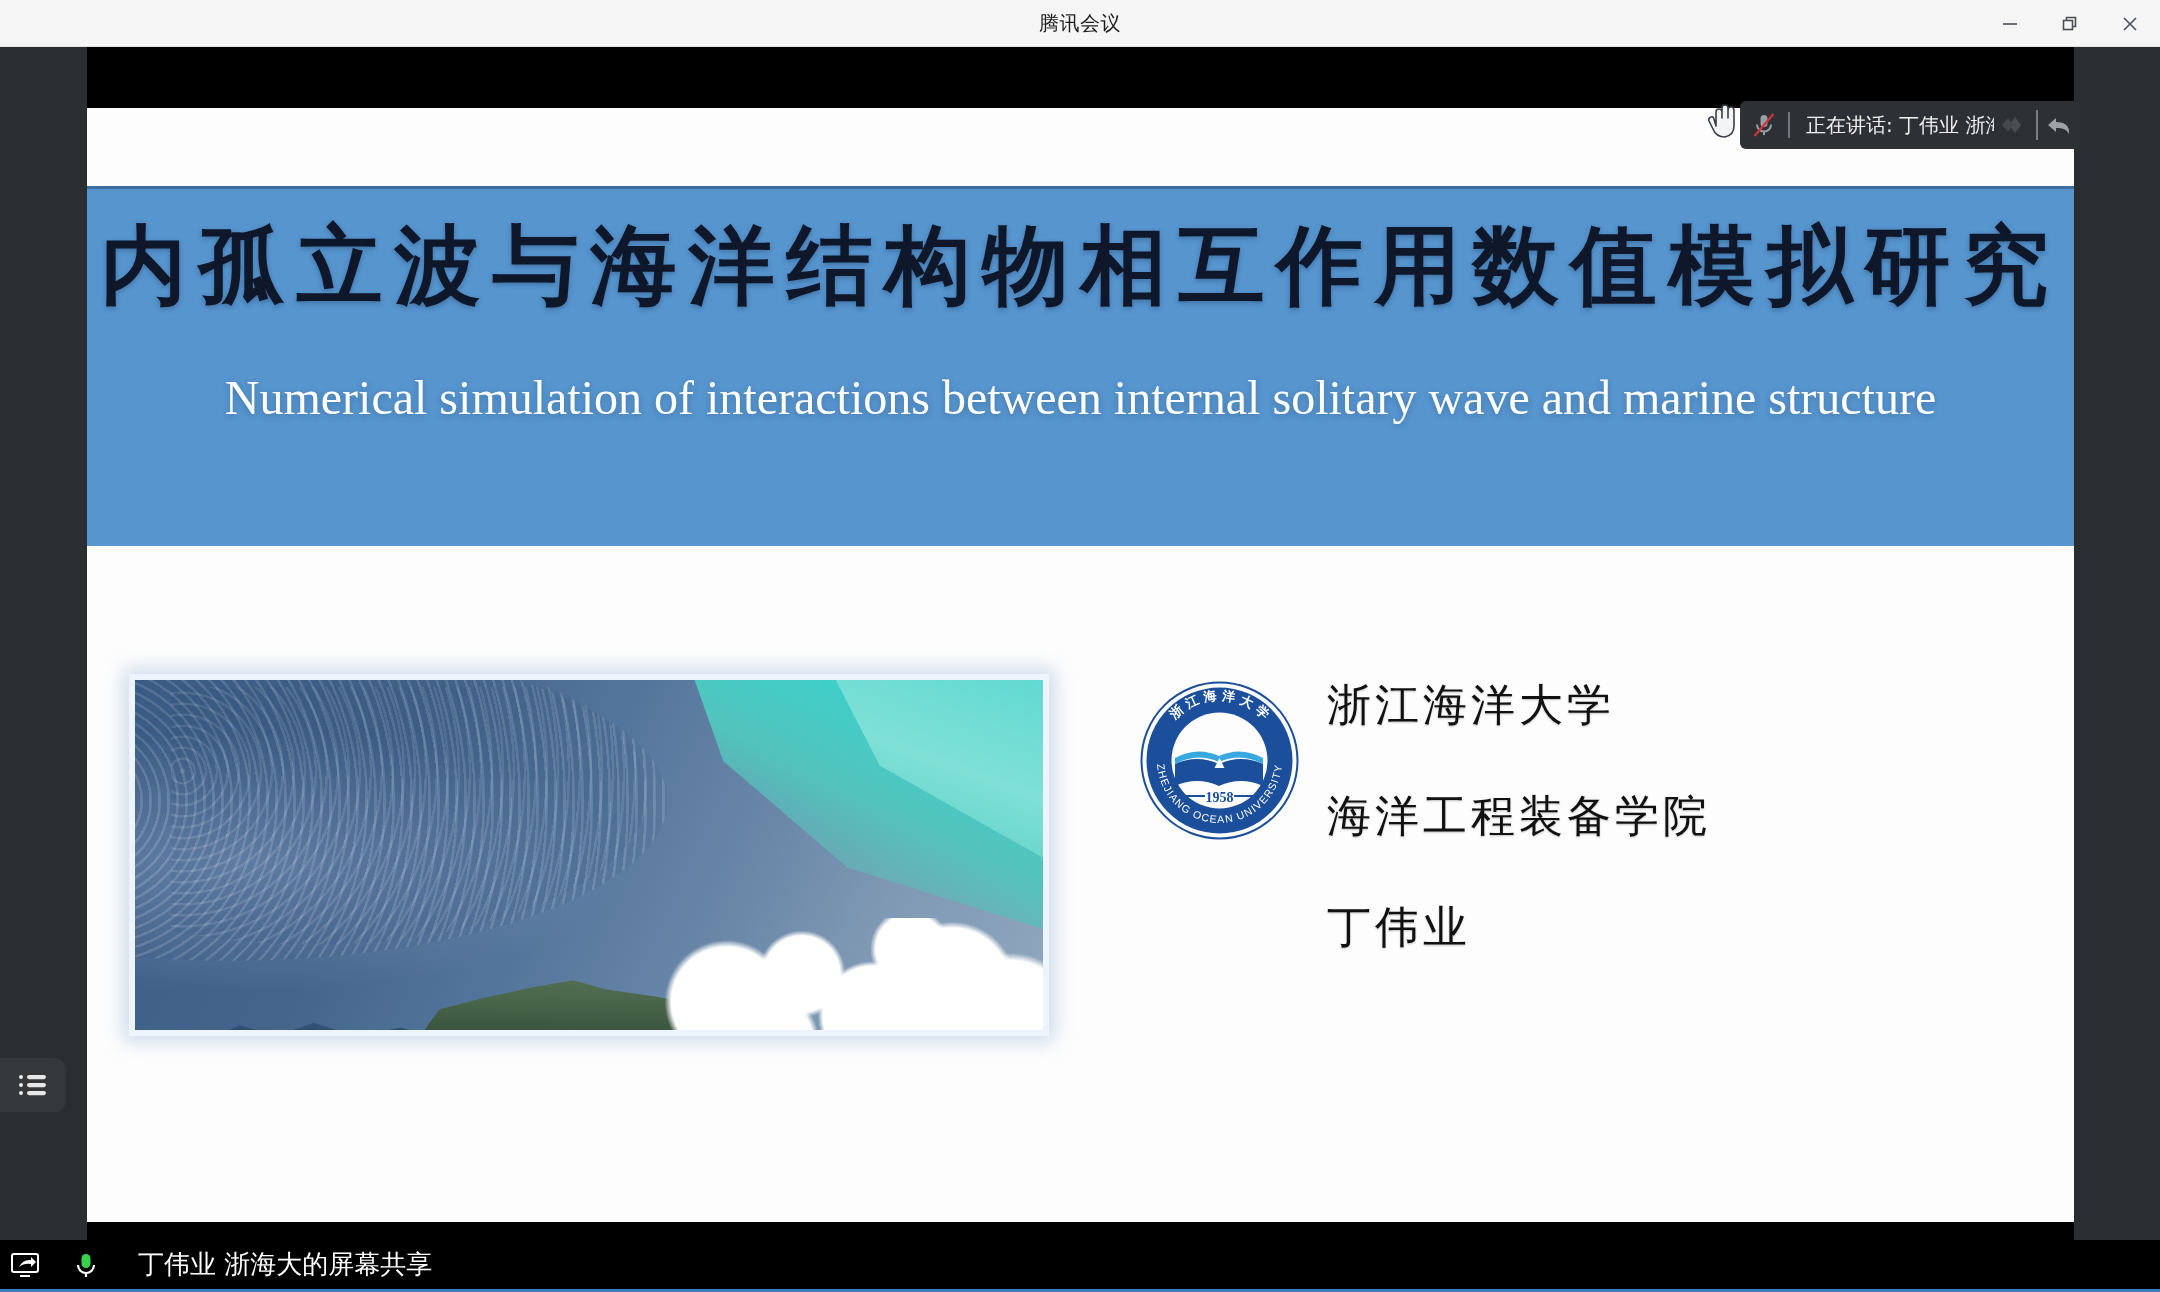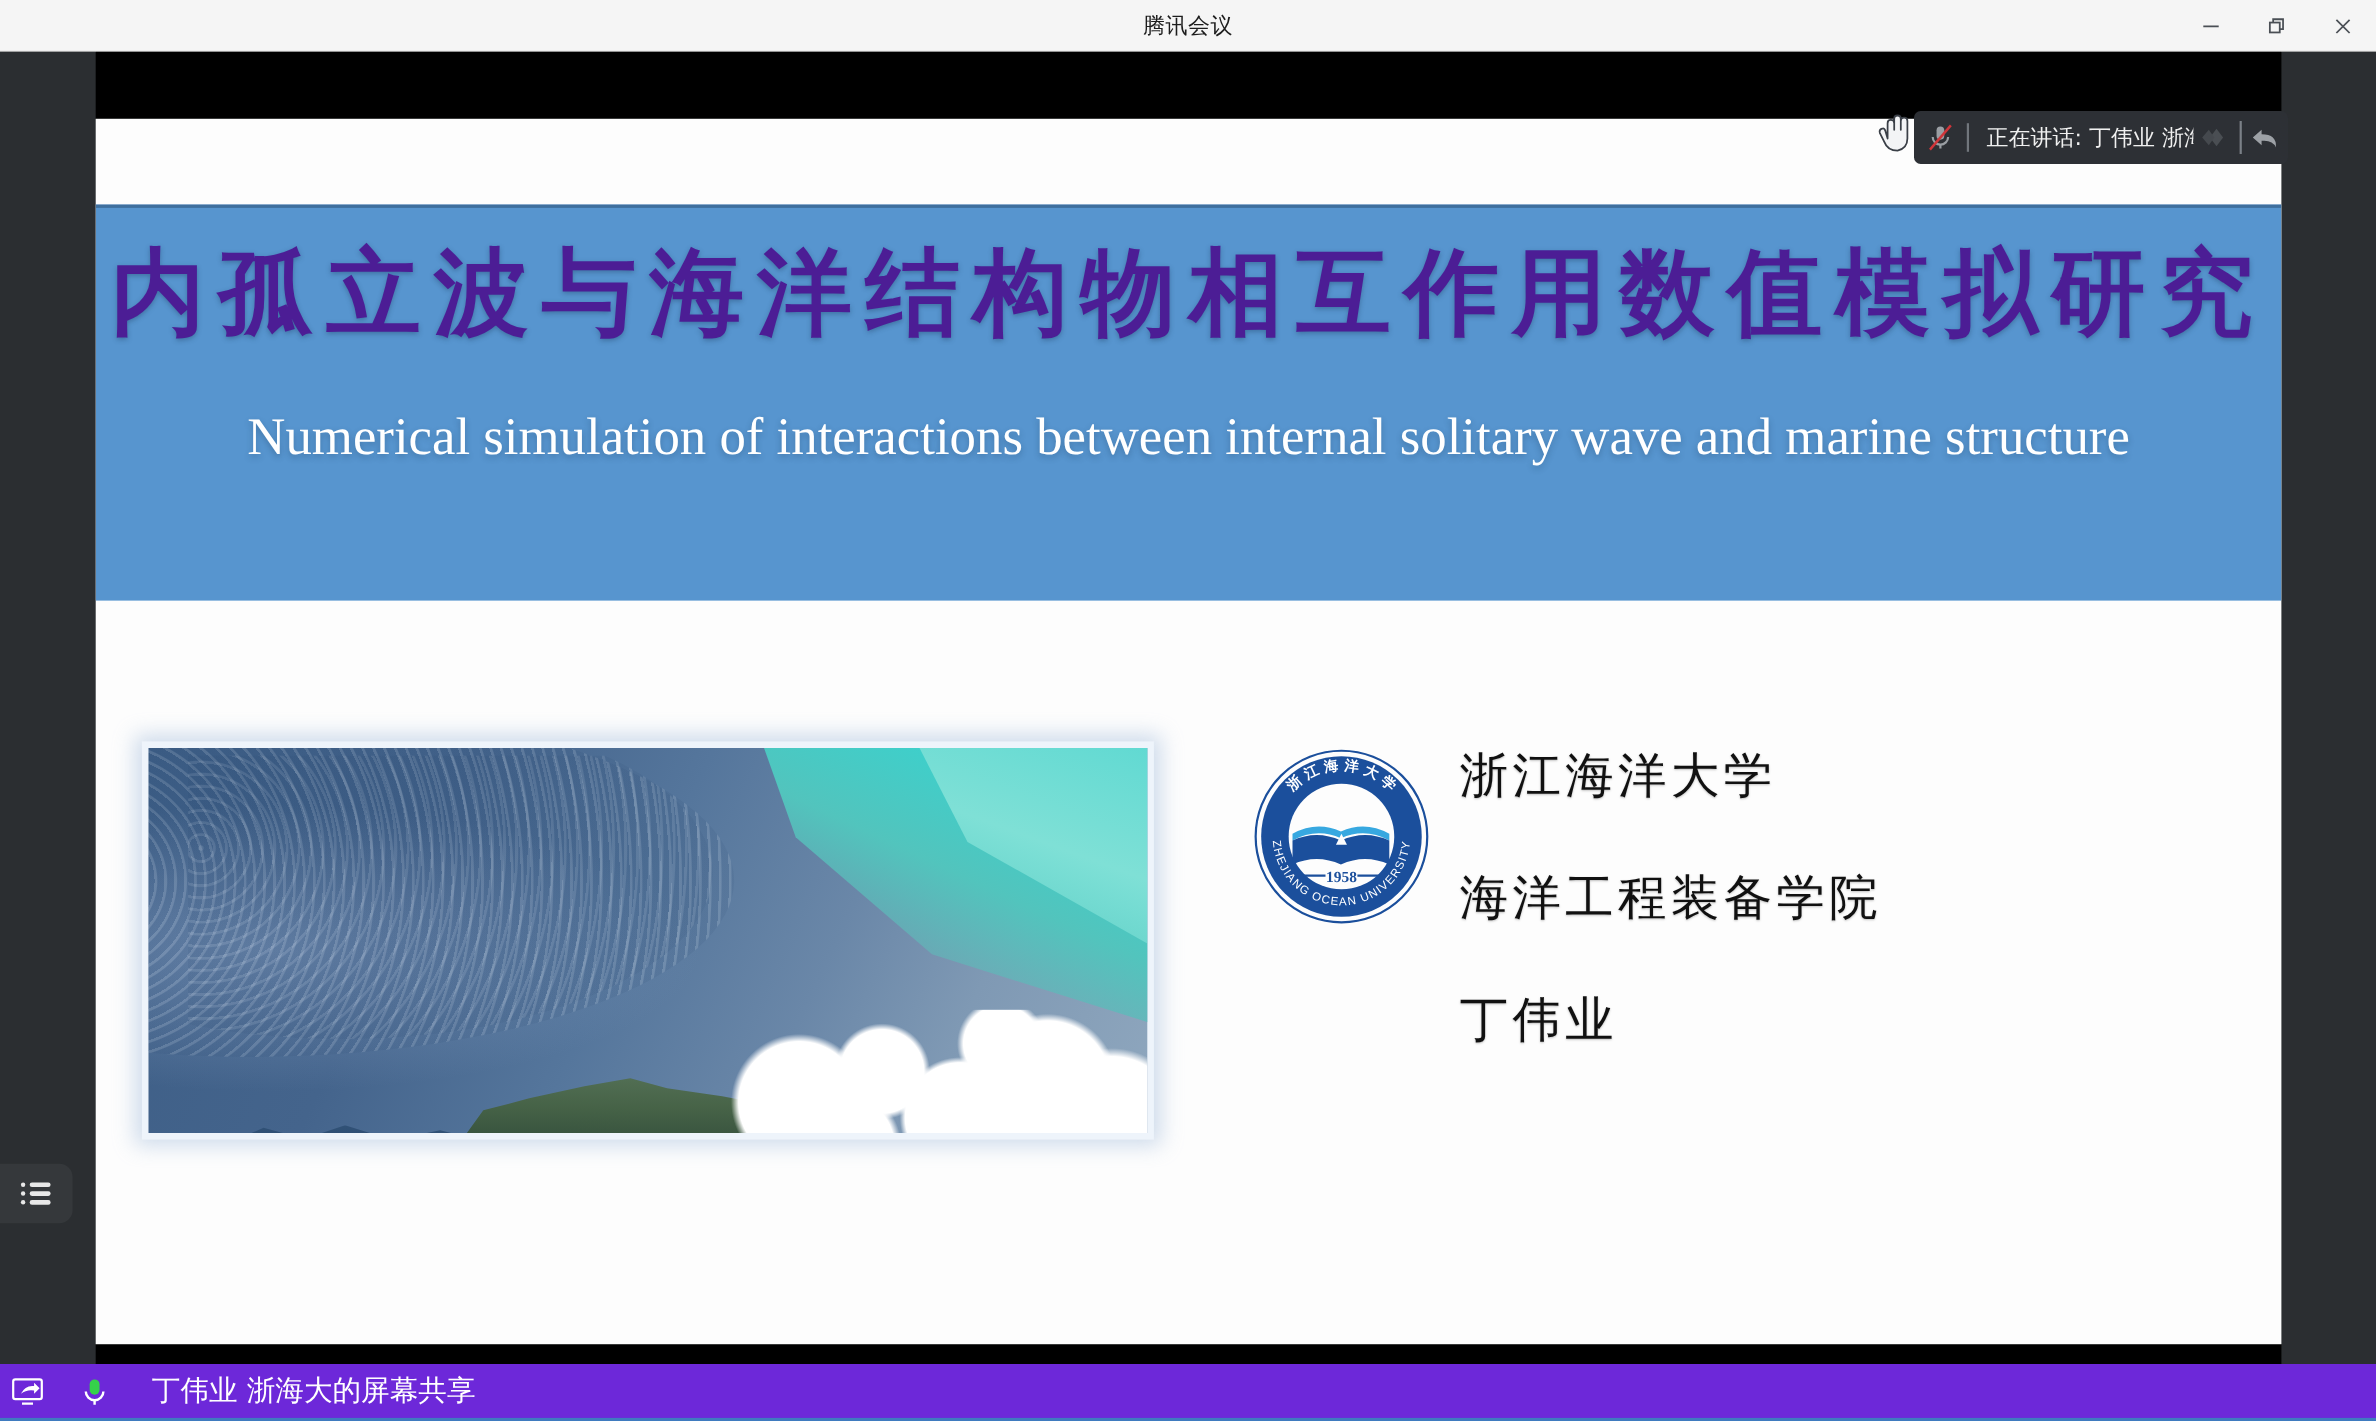--- a/index.html
+++ b/index.html
@@ -61,21 +61,21 @@
     background:#fdfdfd; overflow:hidden;
   }
   .slide-headerband {
     position:absolute; left:0; top:78px; width:1987px; height:360px;
     background:#5795cf; border-top:3px solid #3f6f9e;
   }
   .slide-title-cn {
     position:absolute; left:0; width:1987px; top:100px;
     text-align:center;
     font-family:"DejaVu Sans","Liberation Sans",sans-serif;
-    font-size:86px; font-weight:700; color:#4c1d95;
+    font-size:86px; font-weight:700; color:#0f172a;
     letter-spacing:12px; white-space:nowrap;
     text-shadow:0 2px 5px rgba(20,50,80,.35);
   }
   .slide-title-en {
     position:absolute; left:0; width:1987px; top:262px;
     text-align:center;
     font-family:"Liberation Serif","DejaVu Serif",serif;
     font-size:48px; color:#ffffff; white-space:nowrap;
     text-shadow:0 2px 6px rgba(20,50,80,.30);
   }
@@ -170,21 +170,21 @@
     font-family:"DejaVu Sans","Liberation Sans",sans-serif;
   }
   .toast-icon { width:42px; display:flex; align-items:center; justify-content:center; }
   .toast-sep { width:2px; height:30px; background:#7b8087; }
 
   .cursor-hand { position:absolute; left:1705px; top:100px; }
 
   
   .statusbar {
     position:absolute; left:0; top:1240px; width:2160px; height:52px;
-    background:#6d28d9; display:flex; align-items:center; padding-left:10px;
+    background:#000000; display:flex; align-items:center; padding-left:10px;
     border-bottom:3px solid #3f7bbf;
     gap:28px;
   }
   .status-text {
     color:#fff; font-size:26px; margin-left:12px; white-space:nowrap;
     font-family:"DejaVu Sans","Liberation Sans",sans-serif;
   }
   .status-ico { display:flex; align-items:center; }
 </style>
 </head>

